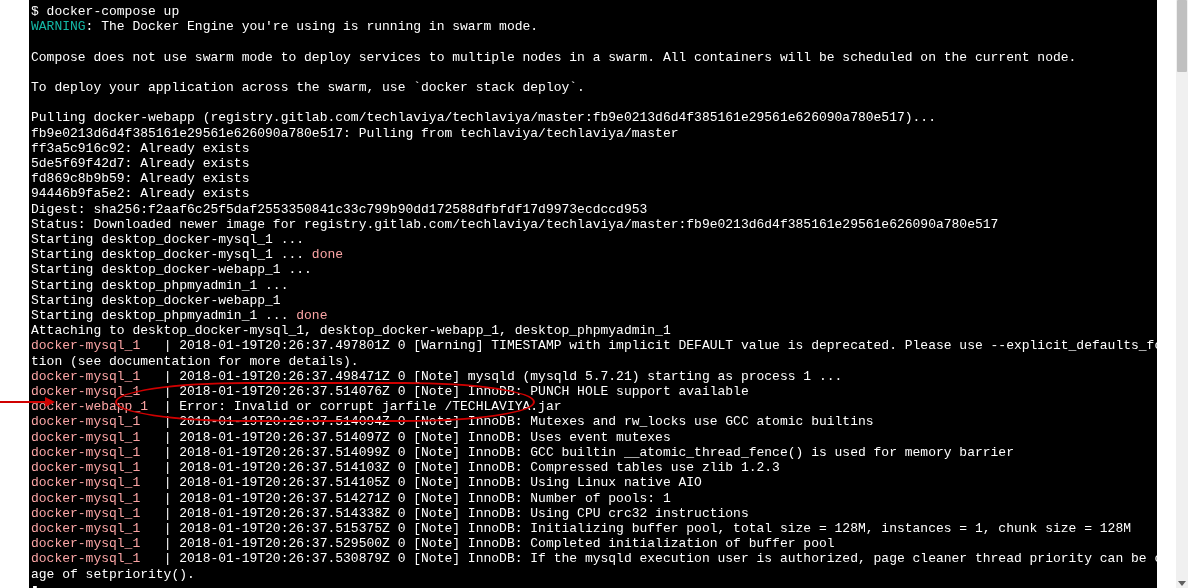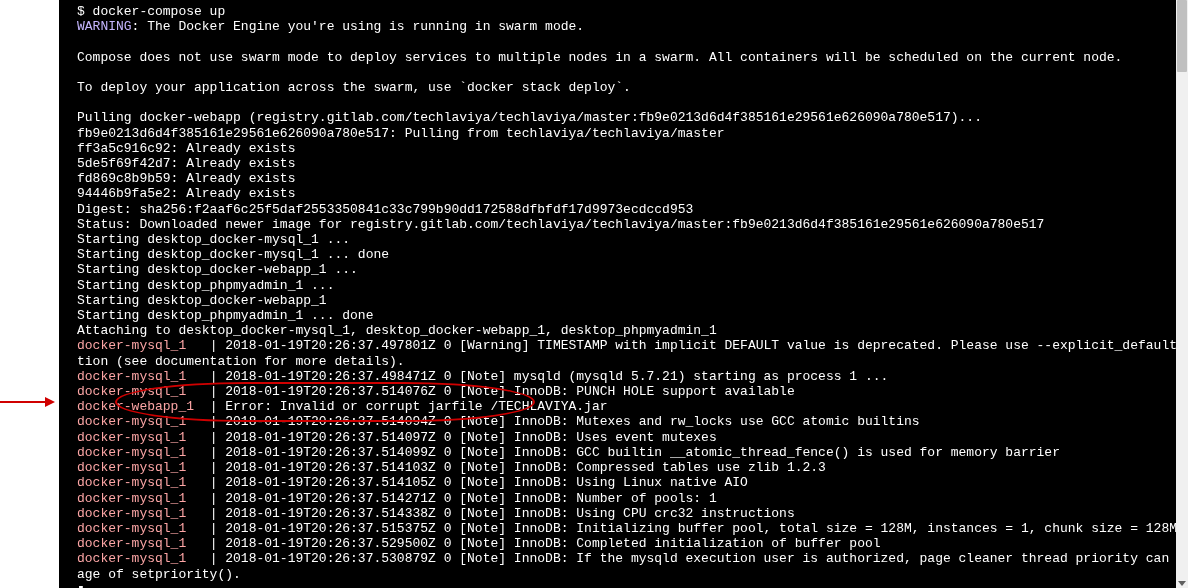--- a/index.html
+++ b/index.html
@@ -11,22 +11,22 @@
     width: 1188px;
     height: 588px;
     overflow: hidden;
     position: relative;
   }
   .terminal {
     background: #000000;
     color: #ffffff;
     width: 1128px;
     height: 588px;
-    margin-left: 59px;
-    padding: 4px 18px;
+    margin-left: 29px;
+    padding: 4px 2px;
     white-space: pre;
     overflow: hidden;
     position: relative;
   }
   .scrollbar {
     position: absolute;
     right: 0;
     top: 0;
     width: 12px;
     height: 588px;
@@ -52,22 +52,22 @@
   }
   .arrow-annotation {
     position: absolute;
     left: 0;
     top: 396px;
     width: 55px;
     height: 12px;
     pointer-events: none;
   }
   .prompt { color: #ffffff; }
-  .warn  { color: #c4b5fd; }
-  .done  { color: #ffffff; }
+  .warn  { color: #14b8a6; }
+  .done  { color: #fca5a5; }
   .svc   { color: #fca5a5; }
   .highlight-oval {
     position: absolute;
     border: 2px solid #d00000;
     border-radius: 50% / 80%;
     pointer-events: none;
   }
   .oval1 { left: 115px; top: 382px; width: 420px; height: 40px; }
   .line { display: block; }
 </style>

